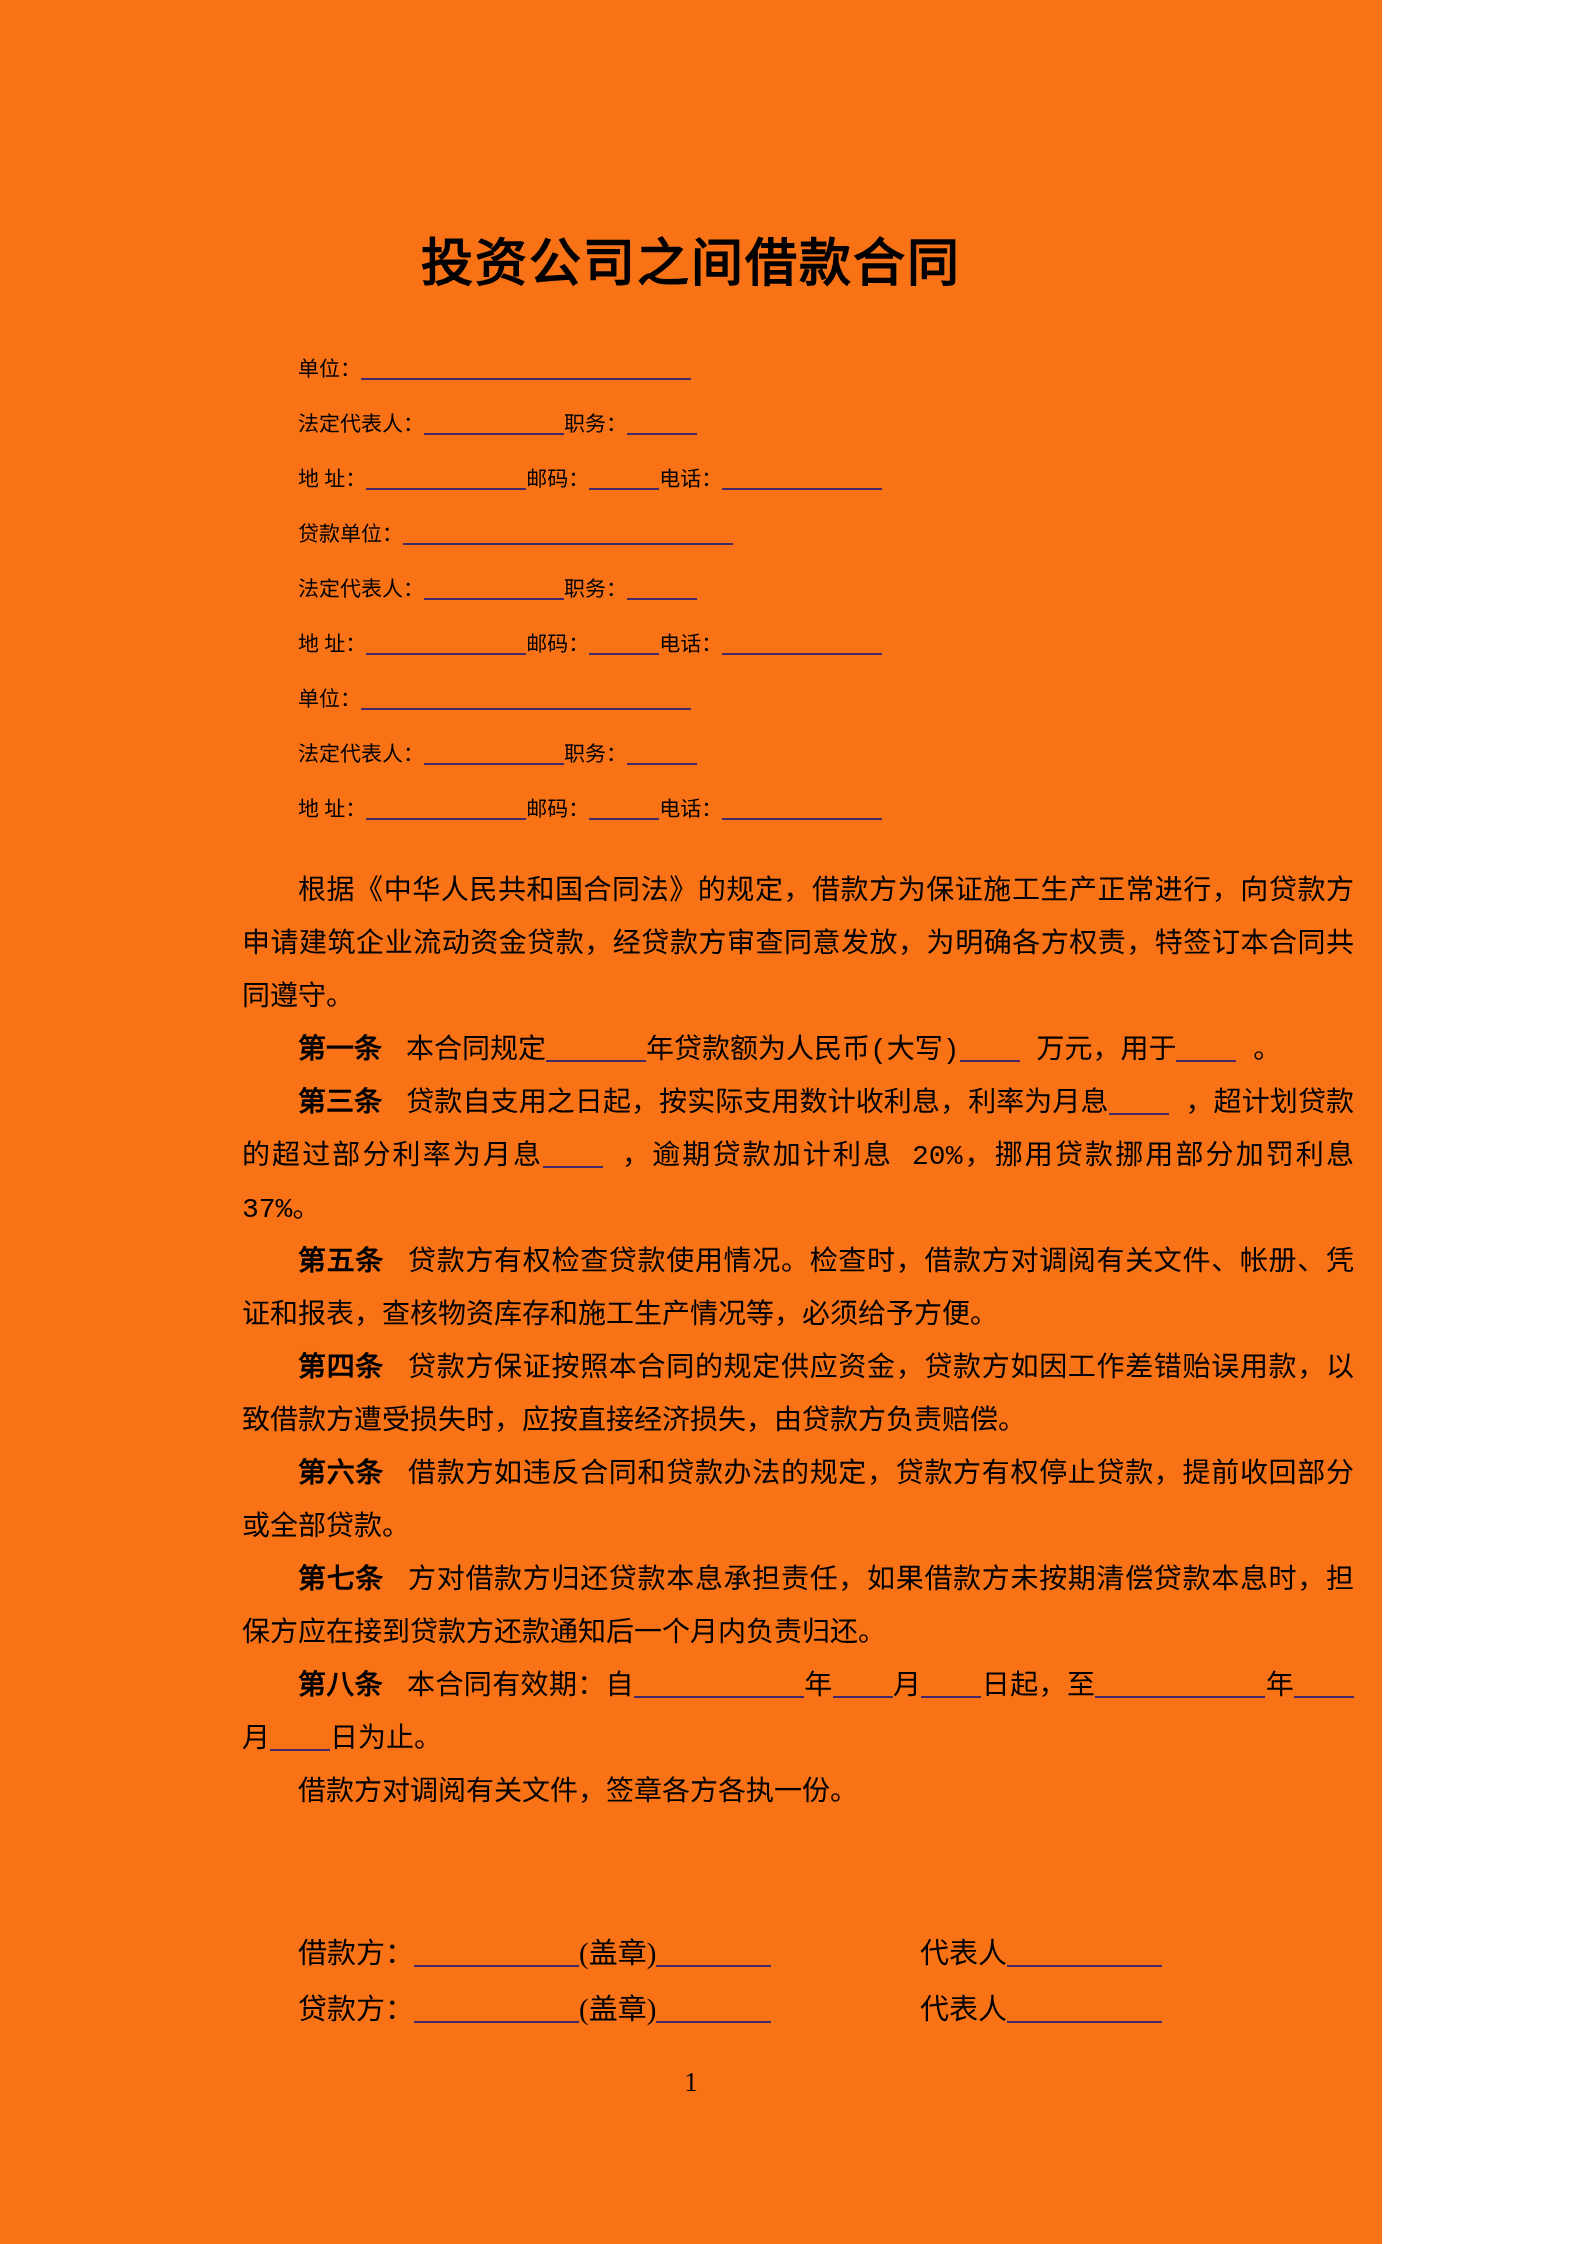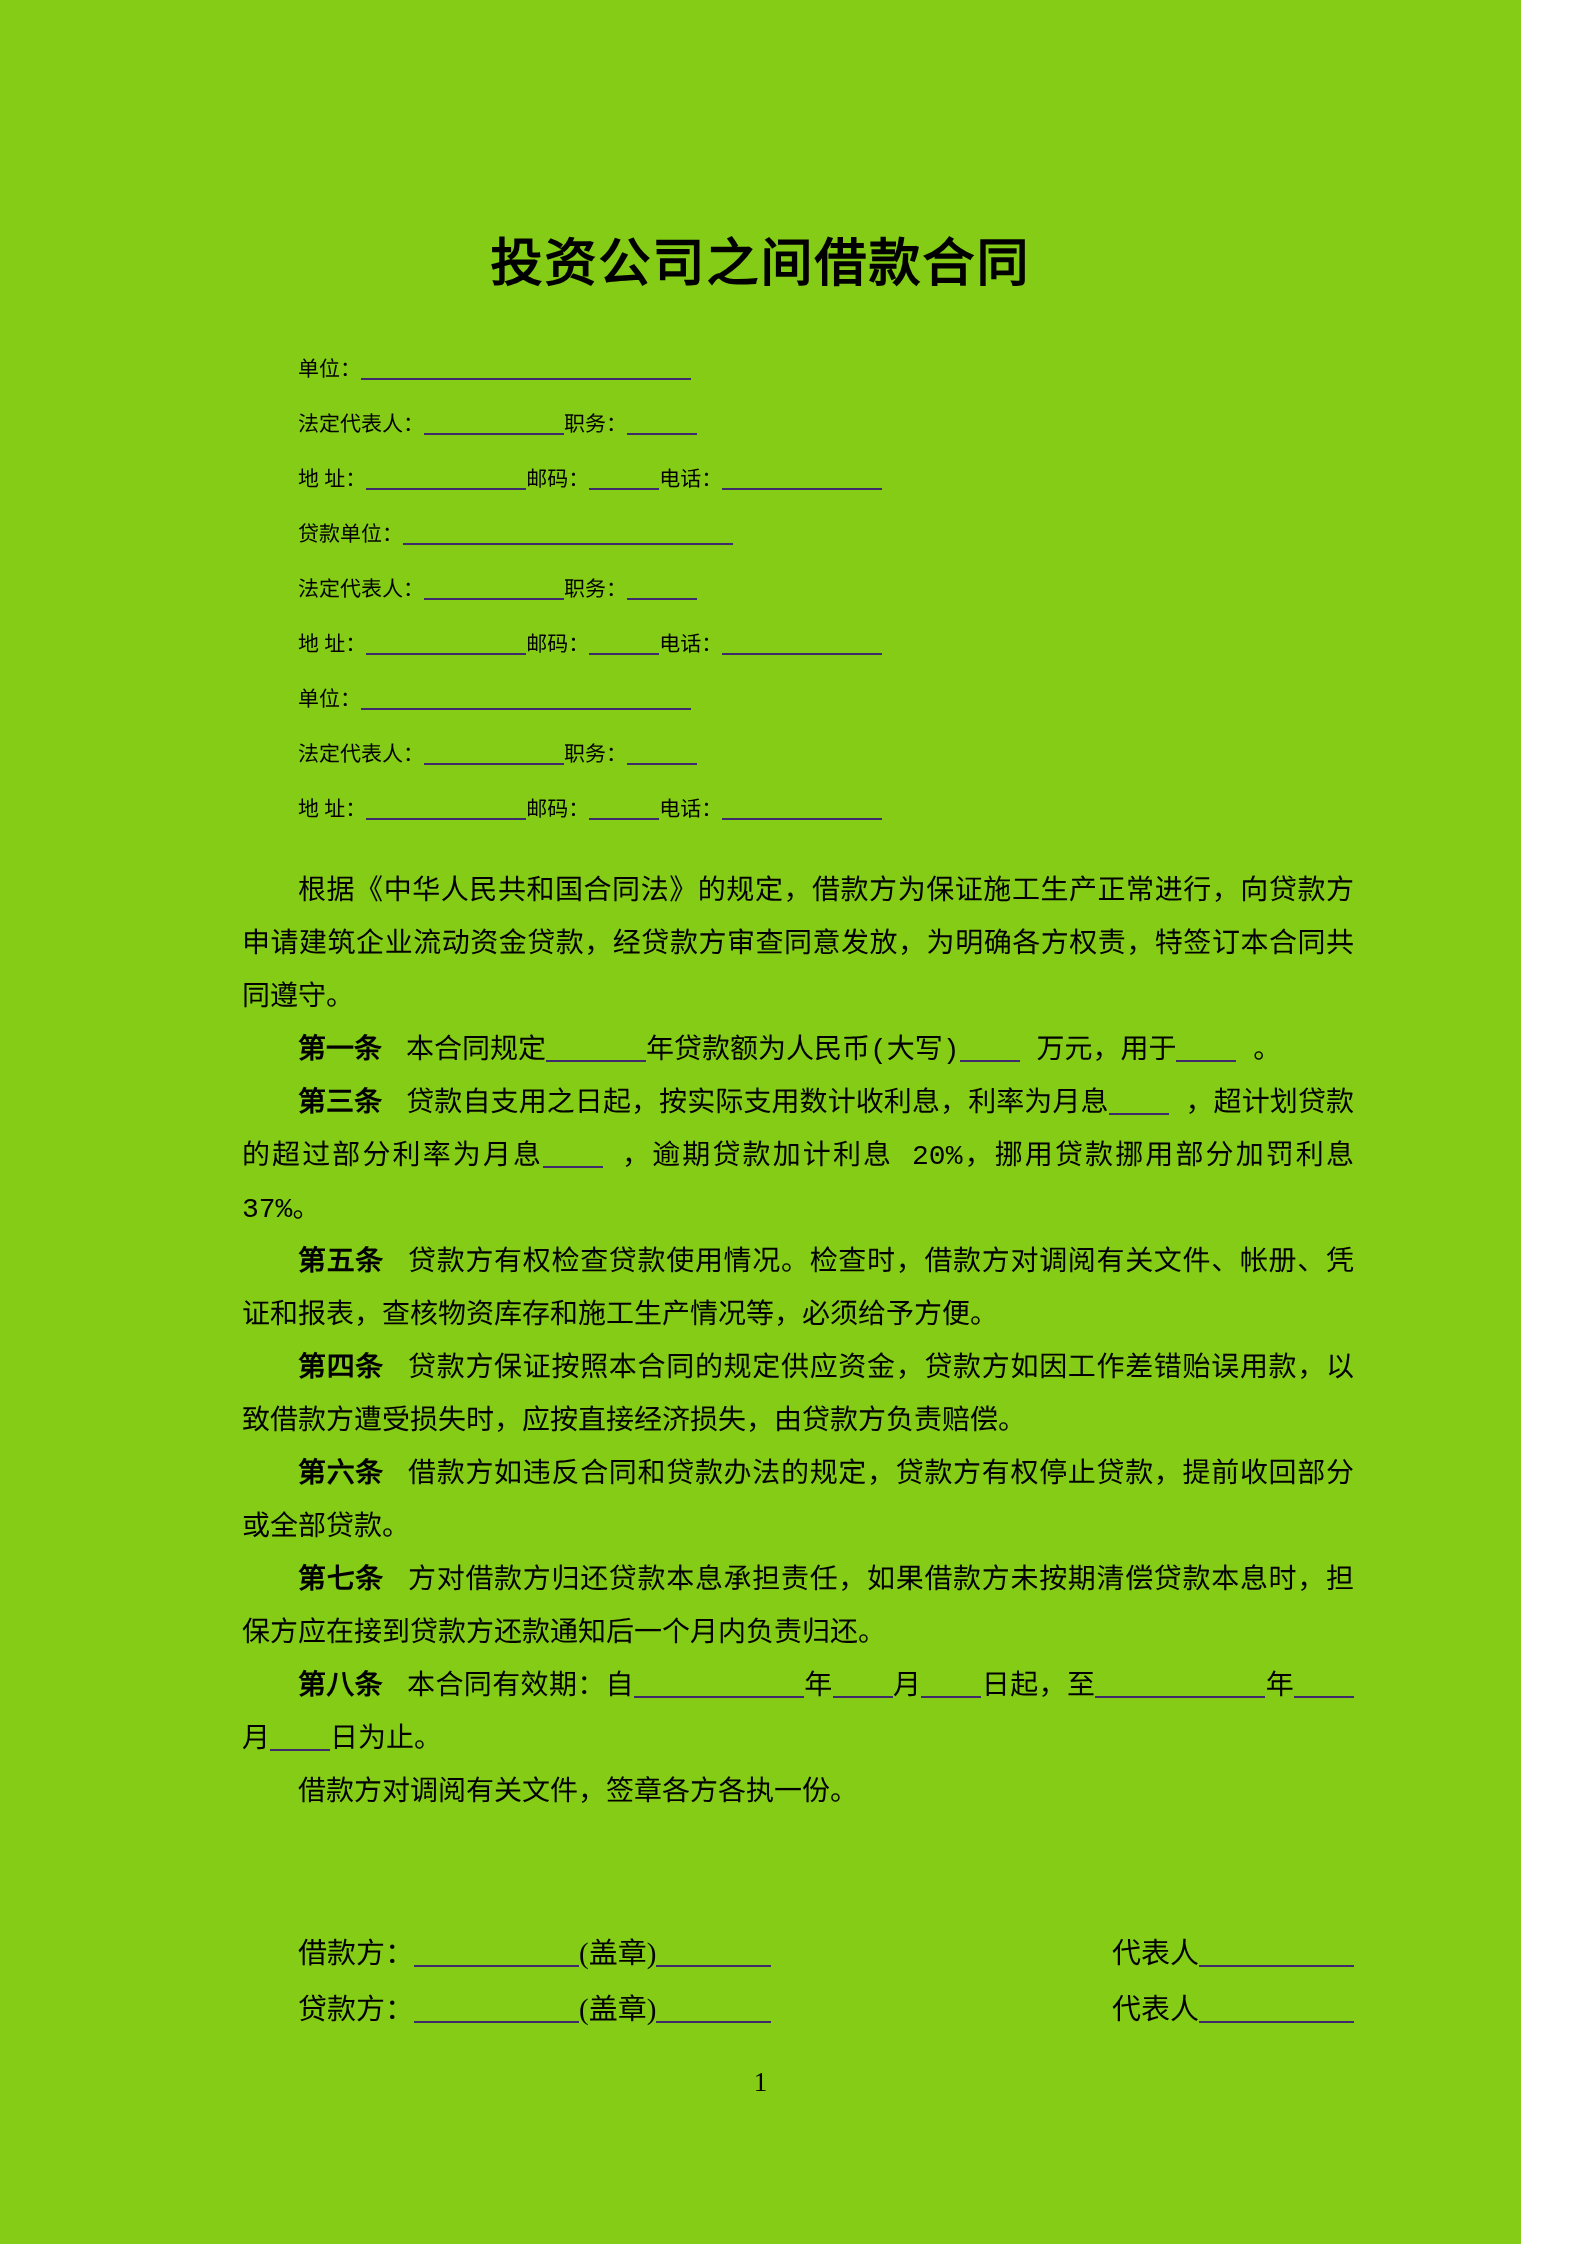--- a/index.html
+++ b/index.html
@@ -1,21 +1,21 @@
 <!DOCTYPE html>
 <html lang="zh-CN" style="--ul: #3f2a6b; --ink: #000000;"><head>
 <meta charset="utf-8">
 <style>
   :root { --ul: #3f2a6b; --ink: #000000; }
   html, body { margin: 0; padding: 0; background: #ffffff; }
   .page {
     position: relative;
-    width: 1521px;
+    width: 1382px;
     height: 2244px;
-    background: #84cc16;
+    background: #f97316;
     color: var(--ink);
     font-family: "Liberation Serif", "DejaVu Serif", serif;
     overflow: hidden;
   }
   .doc-title {
     margin: 0;
     padding-top: 232px;
     text-align: center;
     font-size: 52px;
     font-weight: 700;
@@ -56,21 +56,20 @@
 
   
   .sig-section { margin-top: 106px; }
   .sig-row {
     display: flex;
     height: 56px;
     line-height: 56px;
     font-size: 29px;
     padding-left: 56px;
     white-space: nowrap;
-    justify-content: space-between;
   }
   .sig-left { width: 622px; flex: 0 0 auto; }
   .sig-right { flex: 0 0 auto; }
 
   .page-num {
     position: absolute;
     left: 0; right: 0;
     bottom: 146px;
     text-align: center;
     font-size: 27px;

